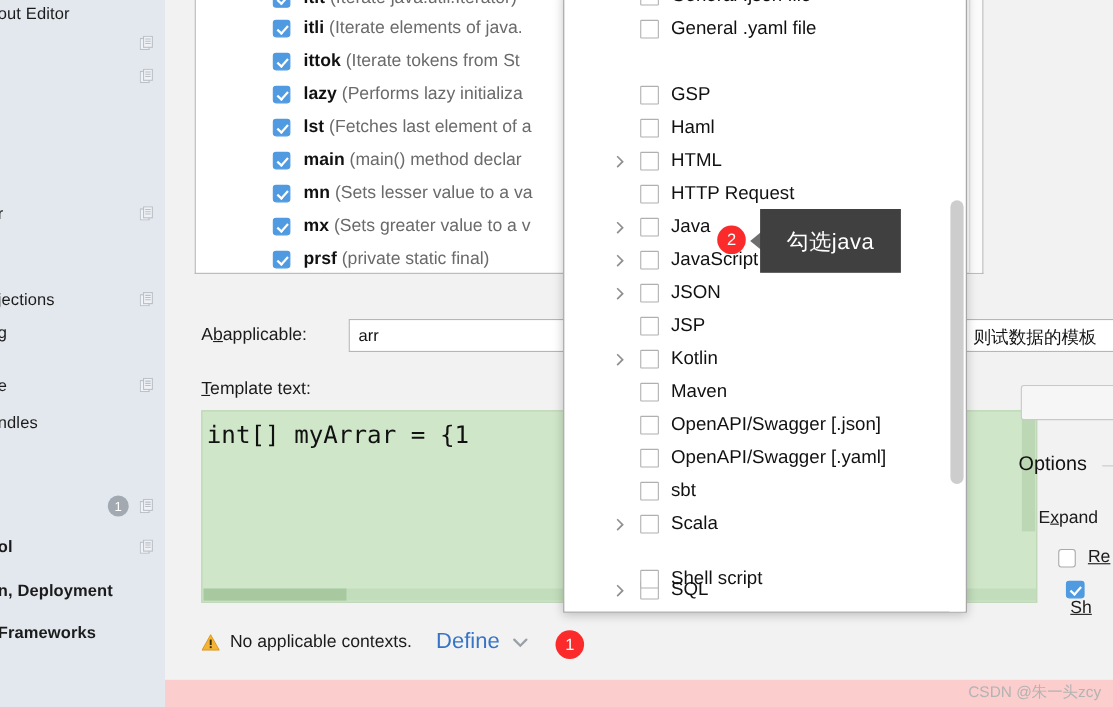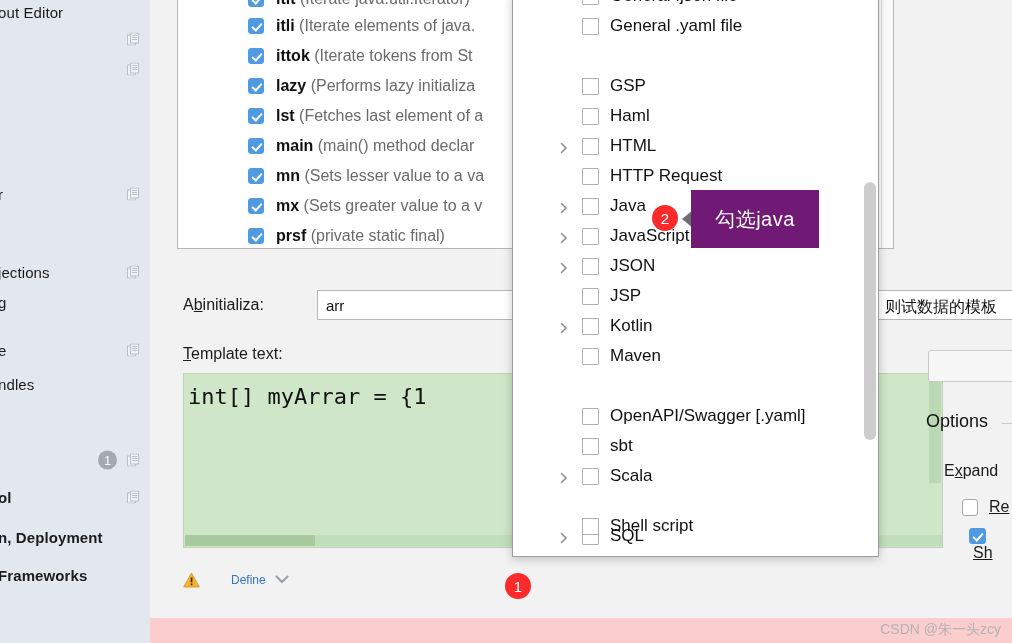--- a/index.html
+++ b/index.html
@@ -202,21 +202,21 @@
   }
   .warn-icon {
     width: 17px; height: 16px;
     margin-right: 9px;
   }
   .warn-text {
     font-size: 16px; color: #1b1b1b;
   }
   .define-link {
     margin-left: 22px;
-    font-size: 12px;
+    font-size: 20px;
     color: #3574c6;
   }
   .define-caret {
     margin-left: 6px;
     display: inline-block;
     vertical-align: middle;
   }
 
   
   .step-badge {
@@ -322,21 +322,21 @@
     width: 12px; height: 258px;
     background: #cdcdcd;
     border-radius: 6px;
   }
 
   
   .tooltip {
     position: absolute;
     left: 691px; top: 190px;
     width: 128px; height: 58px;
-    background: #701a75;
+    background: #404040;
     display: flex; align-items: center; justify-content: center;
     color: #fff;
     font-size: 20px;
     letter-spacing: .5px;
   }
   .tooltip-tail {
     position: absolute;
     left: 682px; top: 210px;
     width: 0; height: 0;
     border-top: 9px solid transparent;
@@ -515,21 +515,21 @@
           <span class="tmpl-txt"><b>itli</b> (Iterate elements of java.</span>
         </div>
         <div class="tmpl-row" style="top: -14px;">
           <span class="cb on"></span>
           <span class="tmpl-txt"><b>itit</b> (Iterate java.util.Iterator)</span>
         </div>
       <div class="tmpl-scroll"></div>
     </div>
 
     <div class="abbrev-label">
-      <span>A</span><u>b</u><span>initializa:</span>
+      <span>A</span><u>b</u><span>applicable:</span>
     </div>
     <input class="abbrev-input" value="arr" style="">
 
     <div class="desc-label">则试数据的模板</div>
 
     <div class="ttext-label">
       <u>T</u><span>emplate text:</span>
     </div>
     <div class="ttext-area">
       <div class="ttext-code">int[] myArrar = {1</div>
@@ -540,20 +540,21 @@
     </div>
 
     <div class="warn-row">
       <span class="warn-icon">
         <svg viewBox="0 0 17 16" width="17" height="16">
           <path d="M8.5 1 L16.3 15 L0.7 15 Z" fill="#f5b335" stroke="#d89314" stroke-width="0.8"></path>
           <rect x="7.7" y="5.4" width="1.7" height="5" fill="#3a2a00"></rect>
           <rect x="7.7" y="11.5" width="1.7" height="1.7" fill="#3a2a00"></rect>
         </svg>
       </span>
+      <span class="warn-text">No applicable contexts.</span>
       <span class="define-link">
         <span>Define</span>
         <span class="define-caret">
           <svg viewBox="0 0 14 9" width="14" height="9">
             <path d="M1.5 1.5 L7 7 L12.5 1.5" fill="none" stroke="#9aa0a6" stroke-width="2.1" stroke-linecap="round"></path>
           </svg>
         </span>
       </span>
     </div>
 
@@ -598,20 +599,24 @@
         <span class="lang-lbl">Scala</span>
       </div>
       <div class="lang-row" style="top: 438px;">
         <span class="lang-cb"></span>
         <span class="lang-lbl">sbt</span>
       </div>
       <div class="lang-row" style="top: 408px;">
         <span class="lang-cb"></span>
         <span class="lang-lbl">OpenAPI/Swagger [.yaml]</span>
       </div>
+      <div class="lang-row" style="top: 378px;">
+        <span class="lang-cb"></span>
+        <span class="lang-lbl">OpenAPI/Swagger [.json]</span>
+      </div>
       <div class="lang-row" style="top: 348px;">
         <span class="lang-cb"></span>
         <span class="lang-lbl">Maven</span>
       </div>
       <div class="lang-row" style="top: 318px;">
         <span class="lang-arrow"><svg viewBox="0 0 12 12" width="12" height="12">
             <path d="M3.5 1.5 L8 6 L3.5 10.5" fill="none" stroke="#909090" stroke-width="1.6" stroke-linecap="round"></path>
           </svg></span>
         <span class="lang-cb"></span>
         <span class="lang-lbl">Kotlin</span>

